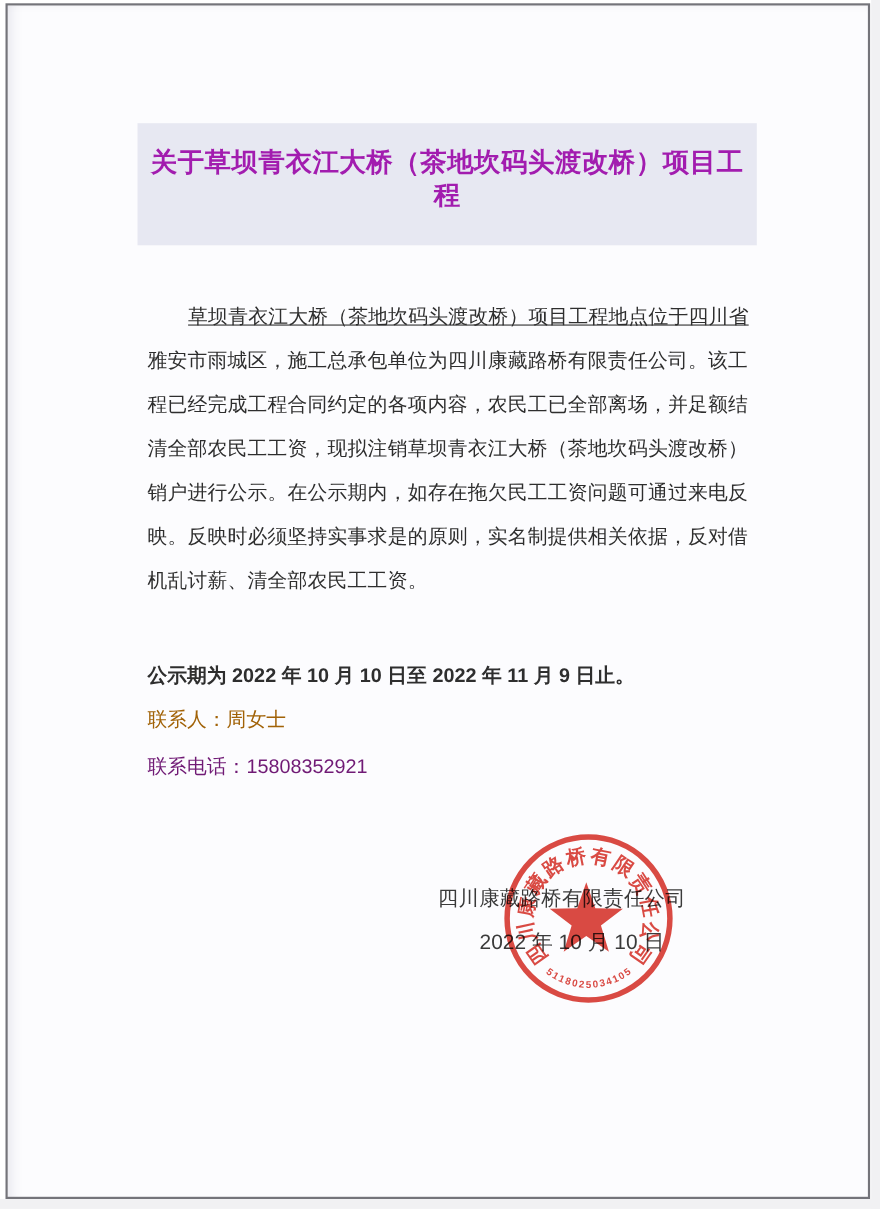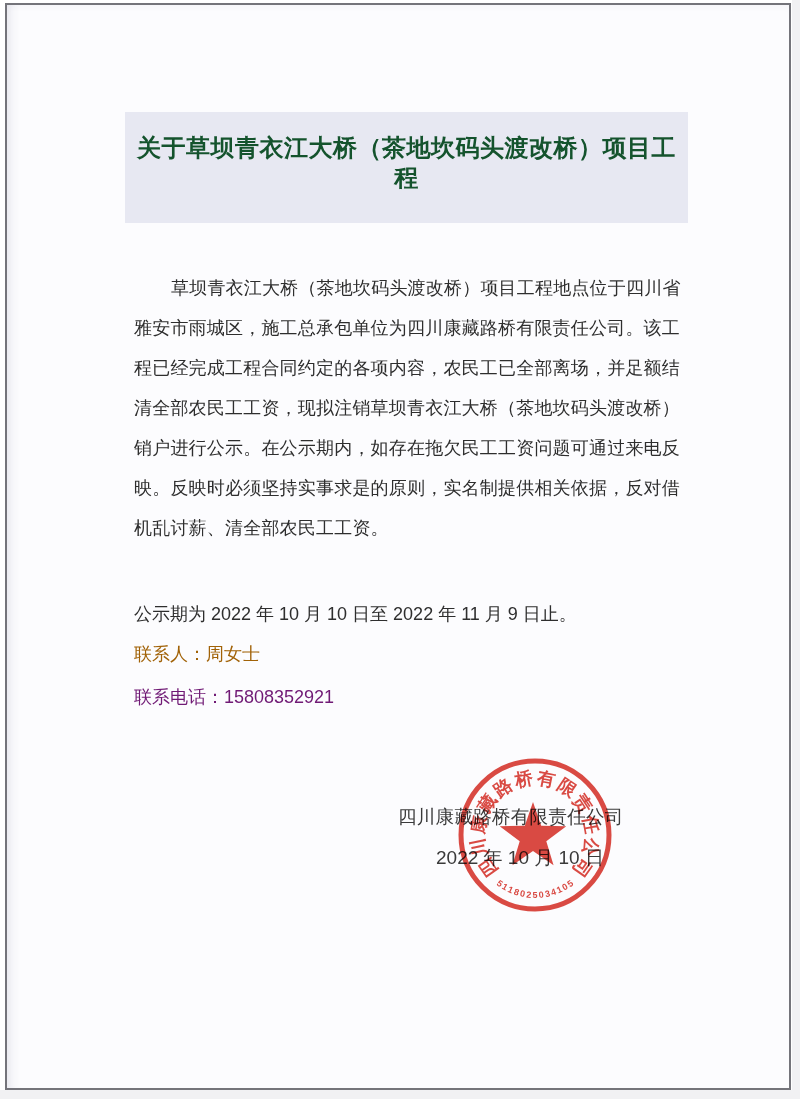--- a/index.html
+++ b/index.html
@@ -27,43 +27,43 @@
   }
   .content {
     position: absolute; left: 0; top: 0; width: 800px; height: 1099px;
     color: #2b2b2b;
   }
   .title-block {
     position: absolute; left: 125px; top: 112px; width: 563px; height: 111px;
     background: #e7e8f2;
     text-align: center;
     font-weight: bold;
-    color: #14532d;
+    color: #a21caf;
   }
   .title-line1 {
     padding-top: 21px;
     font-size: 24px; line-height: 30px;
     letter-spacing: 0.5px;
   }
   .title-line2 {
     margin-top: 27px;
     font-size: 24px; line-height: 30px;
     letter-spacing: 1px;
   }
   .body-block {
     position: absolute; left: 134px; top: 268px; width: 545px;
     font-size: 18px; line-height: 40px;
     letter-spacing: 0.2px;
     color: #2e2e2e;
   }
   .body-line { white-space: nowrap; }
-  .body-line.indent { text-indent: 37px; }
+  .body-line.indent { text-indent: 37px; text-decoration: underline; }
   .period-line {
     position: absolute; left: 134px; top: 594px;
-    font-size: 18px; line-height: 40px; color: #2e2e2e;
+    font-size: 18px; line-height: 40px; color: #2e2e2e; font-weight: bold;
   }
   .contact-person {
     position: absolute; left: 134px; top: 634px;
     font-size: 18px; line-height: 40px; color: #a16207;
   }
   .contact-phone {
     position: absolute; left: 134px; top: 677px;
     font-size: 18px; line-height: 40px; color: #701a75;
   }
   .sig-company {

